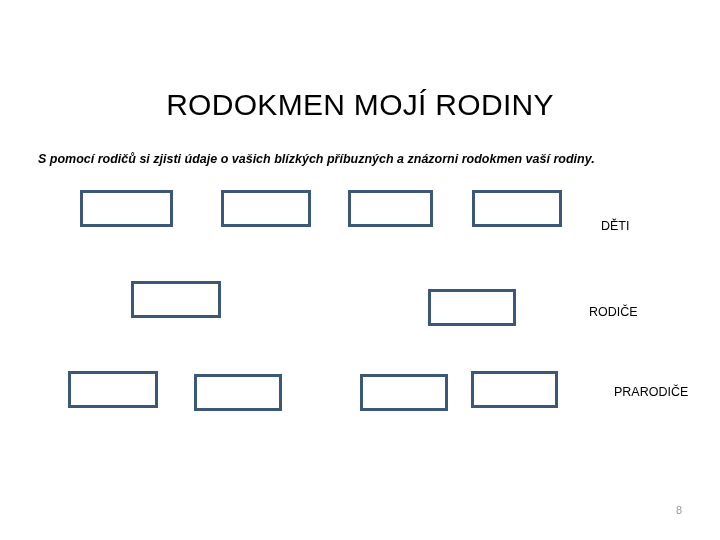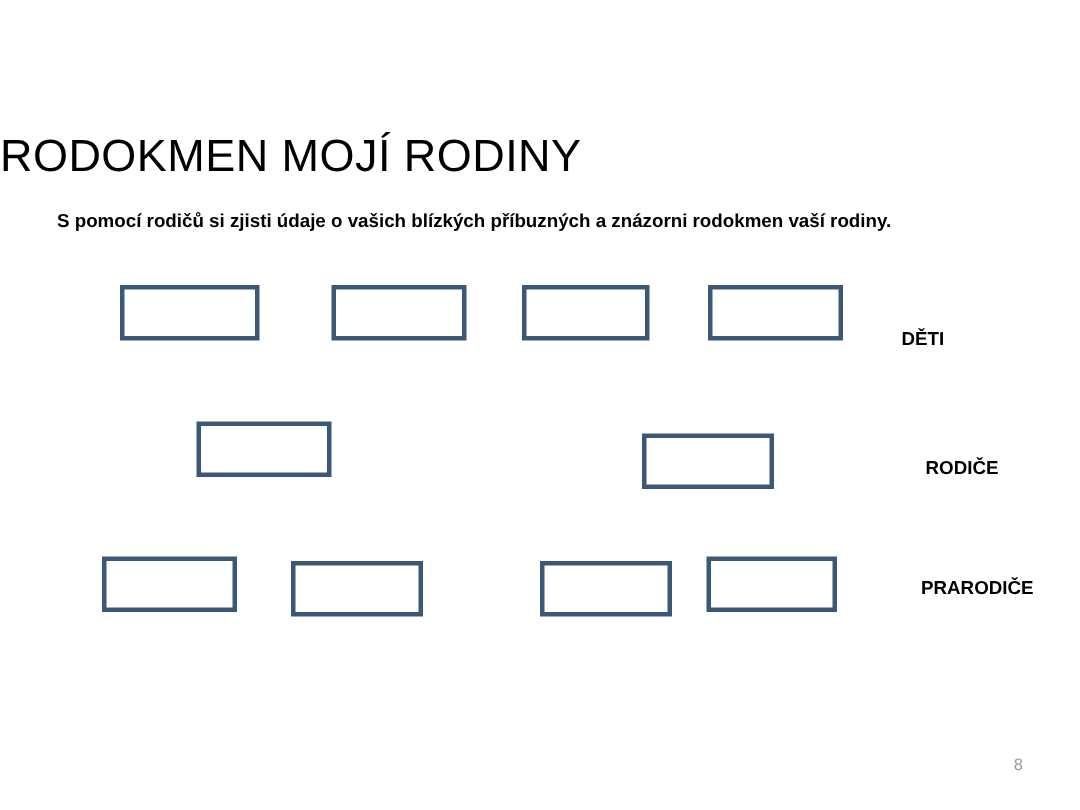--- a/index.html
+++ b/index.html
@@ -20,55 +20,56 @@
     height: 540px;
     background: #ffffff;
   }
 
   
   #slide-title {
     position: absolute;
     left: 0;
     top: 68px;
     width: 720px;
-    text-align: left;
+    text-align: center;
     font-size: 30px;
     font-weight: 400;
     color: #000000;
     letter-spacing: 0.3px;
     line-height: 1.1;
     white-space: nowrap;
   }
 
   
   #instruction {
     position: absolute;
     left: 38px;
-    top: 126px;
+    top: 138px;
     width: 650px;
     font-size: 12.5px;
+    font-style: italic;
     font-weight: 700;
     color: #000000;
     line-height: 1.3;
     white-space: nowrap;
   }
 
   
   .tree-box {
     position: absolute;
     box-sizing: border-box;
     background: #ffffff;
     border: 3px solid #3c5878;
   }
 
   
   .gen-label {
     position: absolute;
     font-size: 12.5px;
-    font-weight: 700;
+    font-weight: 400;
     color: #000000;
     white-space: nowrap;
     line-height: 1;
   }
 
   
   #page-number {
     position: absolute;
     right: 38px;
     top: 505px;
@@ -88,21 +89,21 @@
   <p id="instruction">S pomocí rodičů si zjisti údaje o vašich blízkých příbuzných a znázorni rodokmen vaší rodiny.</p>
 
   <div id="tree-container">
       <div class="tree-box" style="left: 80px; top: 190px; width: 93px; height: 37px; border-color: rgb(60, 88, 120);"></div>
       <div class="tree-box" style="left: 221px; top: 190px; width: 90px; height: 37px; border-color: rgb(60, 88, 120);"></div>
       <div class="tree-box" style="left: 348px; top: 190px; width: 85px; height: 37px; border-color: rgb(60, 88, 120);"></div>
       <div class="tree-box" style="left: 472px; top: 190px; width: 90px; height: 37px; border-color: rgb(60, 88, 120);"></div>
       <div class="gen-label" style="left: 601px; top: 220px;">DĚTI</div>
       <div class="tree-box" style="left: 131px; top: 281px; width: 90px; height: 37px; border-color: rgb(60, 88, 120);"></div>
       <div class="tree-box" style="left: 428px; top: 289px; width: 88px; height: 37px; border-color: rgb(60, 88, 120);"></div>
-      <div class="gen-label" style="left: 589px; top: 306px; margin-left: 28px;">RODIČE</div>
+      <div class="gen-label" style="left: 589px; top: 306px;">RODIČE</div>
       <div class="tree-box" style="left: 68px; top: 371px; width: 90px; height: 37px; border-color: rgb(60, 88, 120);"></div>
       <div class="tree-box" style="left: 194px; top: 374px; width: 88px; height: 37px; border-color: rgb(60, 88, 120);"></div>
       <div class="tree-box" style="left: 360px; top: 374px; width: 88px; height: 37px; border-color: rgb(60, 88, 120);"></div>
       <div class="tree-box" style="left: 471px; top: 371px; width: 87px; height: 37px; border-color: rgb(60, 88, 120);"></div>
       <div class="gen-label" style="left: 578px; top: 386px; margin-left: 36px;">PRARODIČE</div>
     </div>
 
   <div id="page-number">8</div>
 
 </div>

